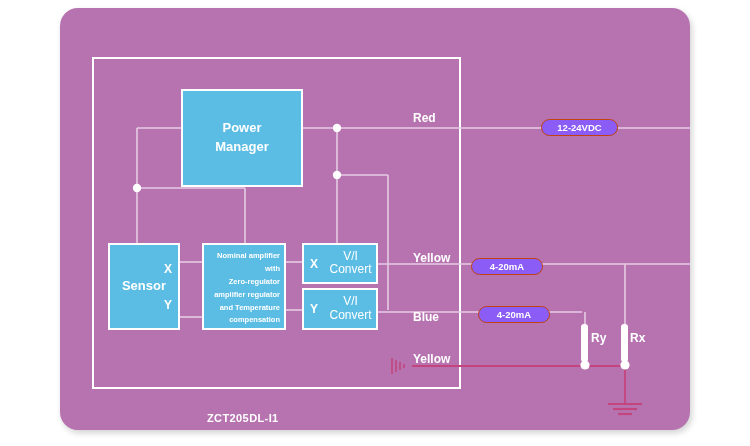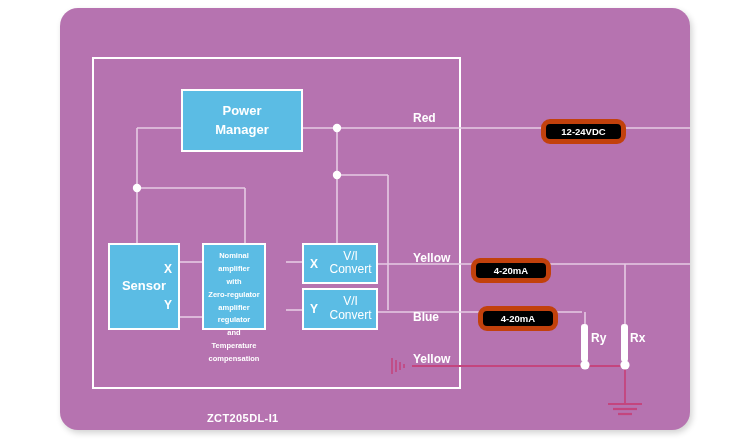--- a/index.html
+++ b/index.html
@@ -9,41 +9,41 @@
     position:absolute;left:60px;top:8px;width:630px;height:422px;
     background:#b673b0;border-radius:18px;
     box-shadow:2px 3px 6px rgba(0,0,0,0.18);
   }
   #svglayer{position:absolute;left:0;top:0;width:750px;height:446px;}
   .blk{
     position:absolute;background:#5bbce4;border:2px solid #ffffff;
     color:#ffffff;font-weight:bold;box-sizing:border-box;
   }
   .blk-center{display:flex;align-items:center;justify-content:center;text-align:center;line-height:1.45;}
-  #blk-power{left:181px;top:89px;width:122px;height:63px;font-size:13px;}
+  #blk-power{left:181px;top:89px;width:122px;height:98px;font-size:13px;}
   #blk-sensor{left:108px;top:243px;width:72px;height:87px;font-size:13px;}
-  #blk-amp{left:202px;top:243px;width:64px;height:87px;font-size:7.5px;font-weight:bold;
-    padding:5px 4px;line-height:1.72;text-align:center;display:block;}
+  #blk-amp{left:202px;top:243px;width:84px;height:87px;font-size:7.5px;font-weight:bold;
+    padding:5px 4px;line-height:1.72;text-align:right;display:block;}
   #blk-vix{left:302px;top:243px;width:76px;height:41px;}
   #blk-viy{left:302px;top:288px;width:76px;height:42px;}
   .vi-label{position:absolute;left:6px;top:50%;transform:translateY(-50%);font-size:12px;font-weight:bold;}
   .vi-text{position:absolute;left:24px;right:3px;top:50%;transform:translateY(-50%);
     text-align:center;font-size:12px;font-weight:normal;line-height:1.15;}
   .io-x,.io-y{position:absolute;right:6px;font-size:12px;font-weight:bold;}
   .io-x{top:16px;} .io-y{bottom:14px;}
   .wlabel{position:absolute;color:#ffffff;font-size:12px;font-weight:bold;white-space:nowrap;}
   #lbl-red{left:413px;top:111px;}
   #lbl-yellow{left:413px;top:251px;text-align:right;}
   #lbl-blue{left:413px;top:310px;}
   #lbl-black{left:413px;top:352px;}
   #lbl-ry{left:591px;top:331px;}
   #lbl-rx{left:630px;top:331px;}
   .badge{
-    position:absolute;background:#000000;color:#ffffff;font-size:9.5px;font-weight:bold;
-    border-radius:9px;padding:2px 0;text-align:center;border:5px solid #c2410c;
+    position:absolute;background:#8b5cf6;color:#ffffff;font-size:9.5px;font-weight:bold;
+    border-radius:9px;padding:2px 0;text-align:center;border:1px solid #c2410c;
   }
   #badge-vdc{left:541px;top:119px;width:75px;}
   #badge-ma1{left:471px;top:258px;width:70px;}
   #badge-ma2{left:478px;top:306px;width:70px;}
   #model-label{position:absolute;left:207px;top:368px;color:#ffffff;font-size:11px;
     font-weight:bold;letter-spacing:0.4px;margin-top:44px;}
   .res{position:absolute;width:7px;height:38px;background:#ffffff;border-radius:3px;}
   #res-ry{left:581px;top:324px;}
   #res-rx{left:621px;top:324px;}
 </style>

